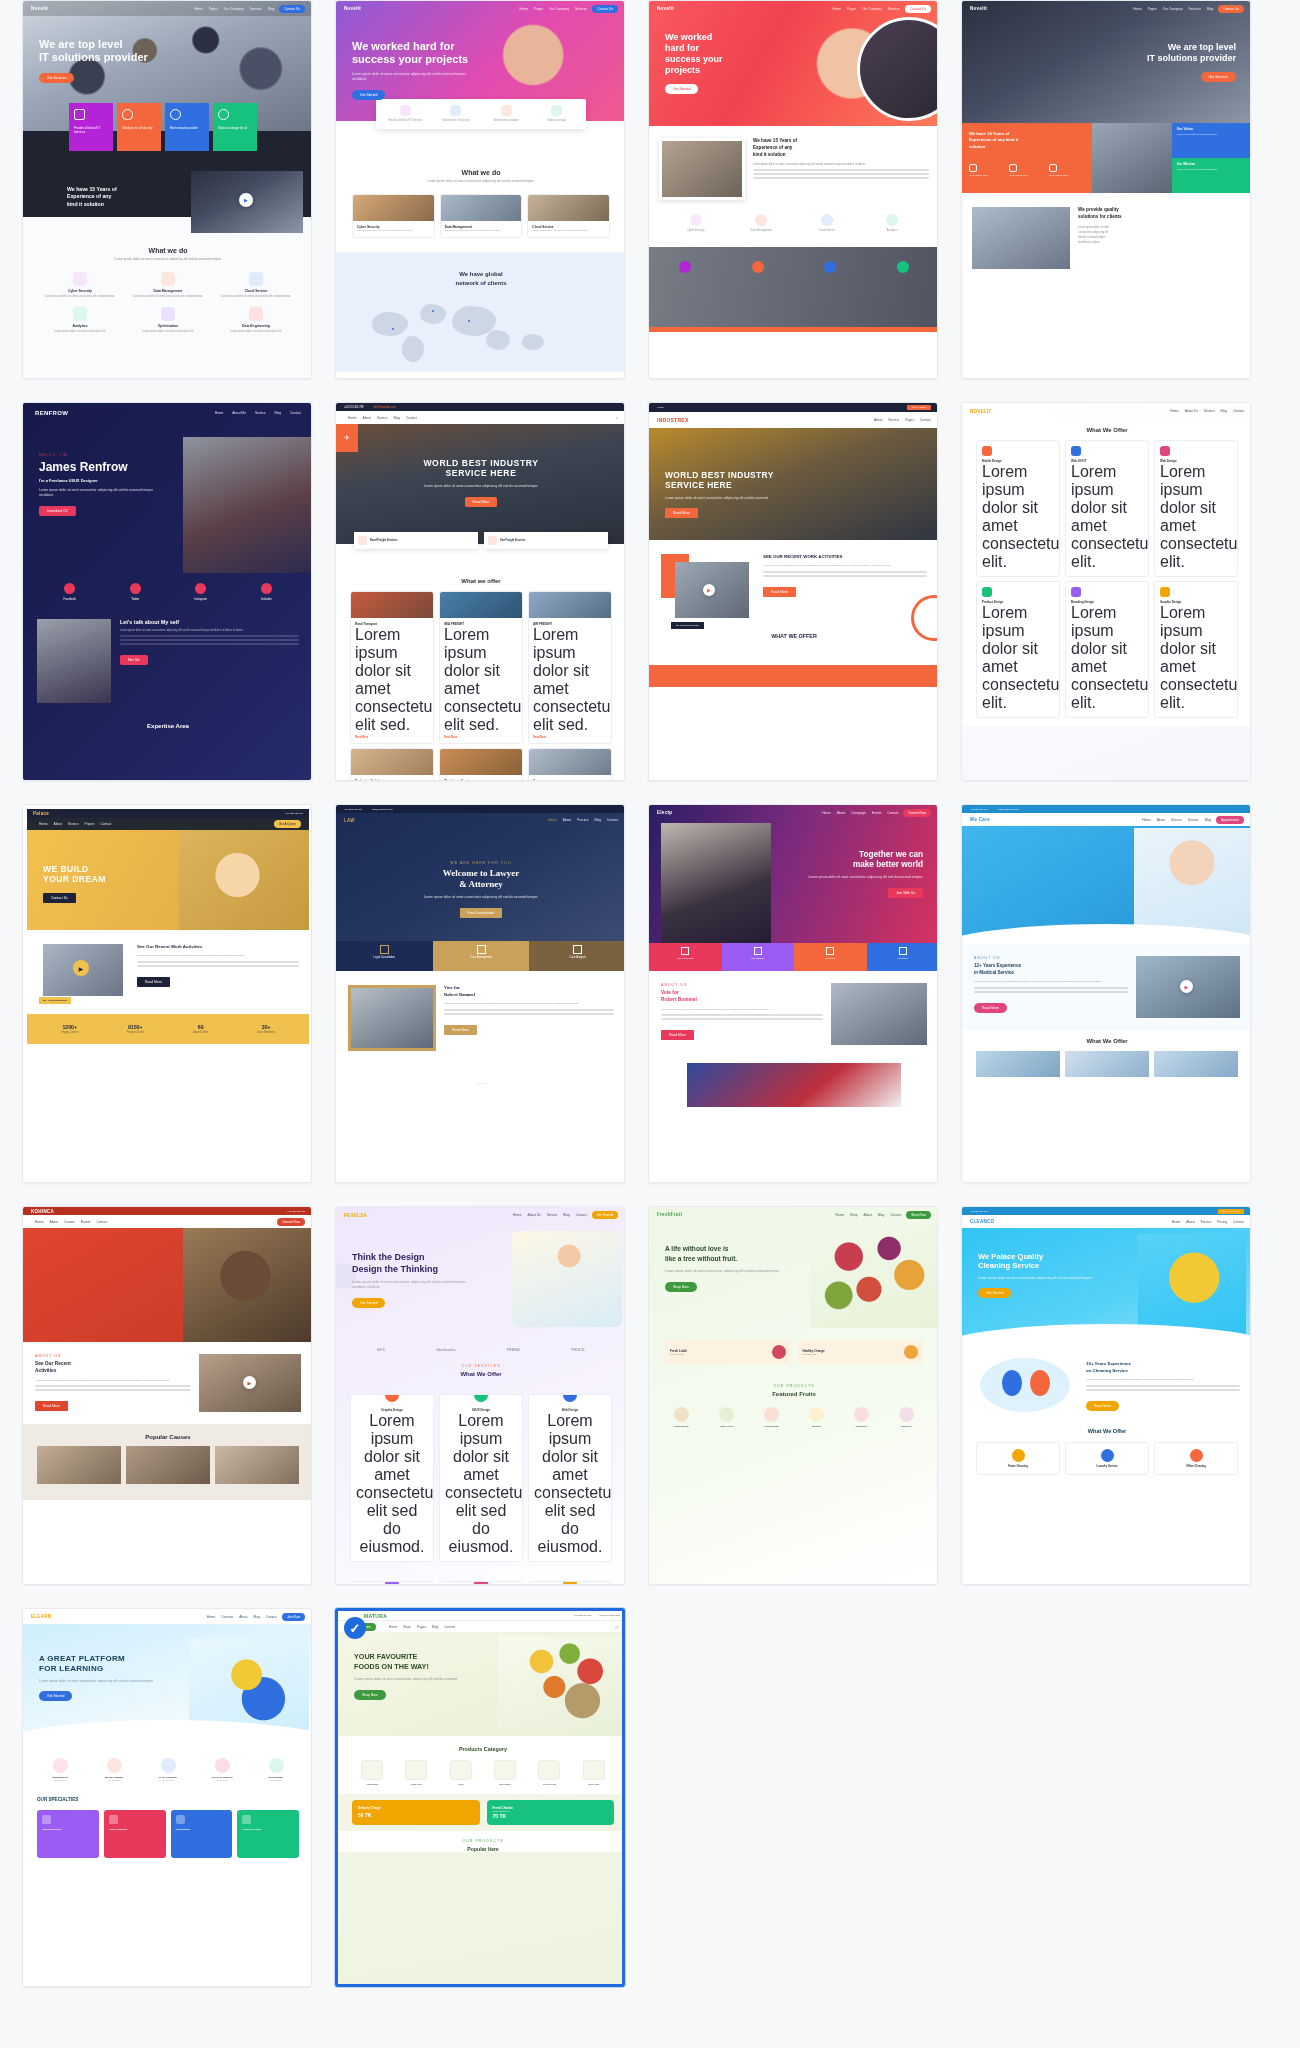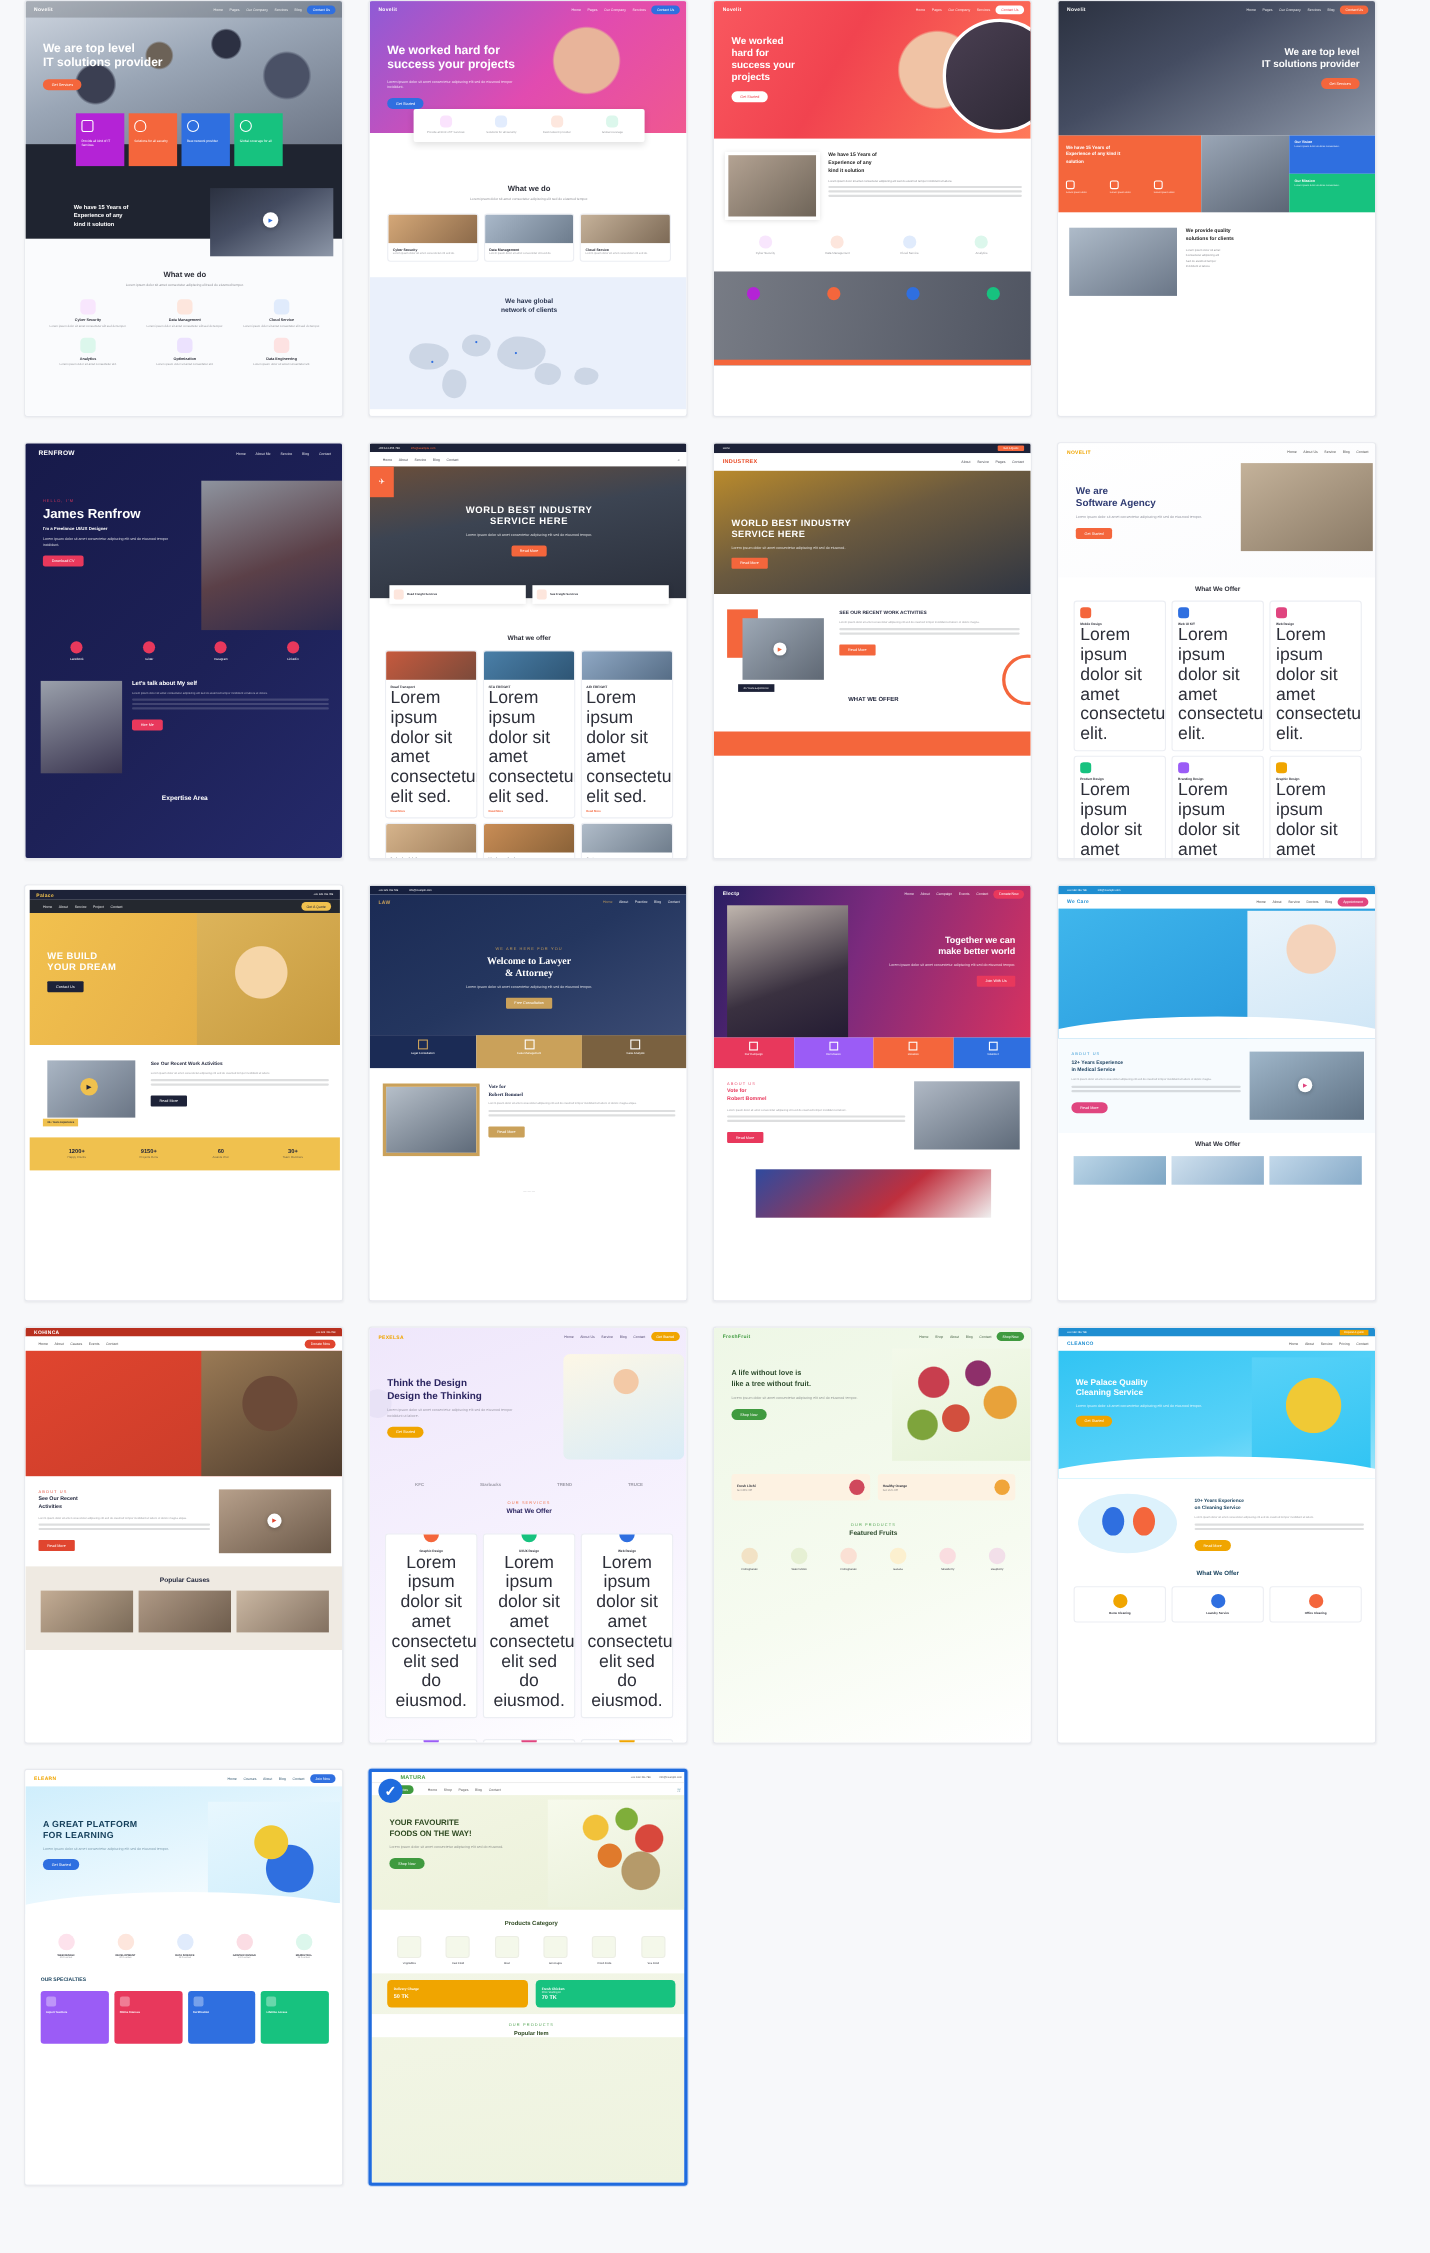--- a/index.html
+++ b/index.html
@@ -638,29 +638,20 @@
           <div class="nav" style="height:16px;">
             <span class="logo" style="color:#f0a500;">NOVELIT</span>
             <span class="nav-links" style="color:#333;">
               <span>Home</span>
               <span>About Us</span>
               <span>Service</span>
               <span>Blog</span>
               <span>Contact</span>
             </span>
           </div>
-          <div class="hero" style="height:106px;position:relative;color:#1d2238;">
-            <div class="img-ph" style="position:absolute;right:4px;top:2px;width:120px;height:80px;background:linear-gradient(150deg,#c4b29a,#8a7a66);"></div>
-            <div class="hero-txt" style="padding-top:22px;">
-              <div class="h1" style="font-size:9px;color:#2f3b72;white-space:pre-line;">We are
-Software Agency</div>
-              <div class="sub" style="opacity:.5;">Lorem ipsum dolor sit amet consectetur adipiscing elit sed do eiusmod tempor.</div>
-              <span class="btn" style="background:#f4663c;border-radius:2px;">Get Started</span>
-            </div>
-          </div>
           <div style="background:#fff;padding-bottom:8px;">
             <div class="sec-title" style="font-size:6px;">What We Offer</div>
             <div class="row3" style="gap:5px;padding:4px 14px;">
               <div class="card-tile" style="flex:1;padding:5px;">
                   <div style="width:10px;height:10px;background:#f4663c;border-radius:3px;"></div>
                   <div style="font-size:2.9px;font-weight:700;margin-top:3px;">Mobile Design</div>
                   <div class="d">Lorem ipsum dolor sit amet consectetur elit.</div>
                 </div>
               <div class="card-tile" style="flex:1;padding:5px;">
                   <div style="width:10px;height:10px;background:#2f6fe0;border-radius:3px;"></div>
@@ -706,21 +697,21 @@
           <div class="nav" style="background:#24282f;height:12px;color:#fff;">
             <span class="nav-links" style="margin-left:4px;">
               <span>Home</span>
               <span>About</span>
               <span>Service</span>
               <span>Project</span>
               <span>Contact</span>
             </span>
             <span class="nav-cta" style="background:#f0c14e;color:#1d2238;margin-left:auto;">Get A Quote</span>
           </div>
-          <div class="hero yellowish" style="height:120px;color:#fff;position:relative;">
+          <div class="hero yellowish" style="height:100px;color:#fff;position:relative;">
             <div class="img-ph" style="position:absolute;right:0;top:0;bottom:0;width:130px;background:radial-gradient(circle at 45% 45%,#f6d6a8 0 24%,transparent 25%),linear-gradient(140deg,#ddb45a,#c69a3f);"></div>
             <div class="hero-txt" style="padding-top:34px;">
               <div class="h1" style="font-size:8.6px;letter-spacing:.4px;white-space:pre-line;">WE BUILD
 YOUR DREAM</div>
               <span class="btn" style="background:#1d2238;border-radius:1px;">Contact Us</span>
             </div>
           </div>
           <div style="background:#fff;display:flex;gap:8px;padding:14px 10px;">
             <div style="position:relative;width:92px;height:56px;">
               <div class="img-ph" style="position:absolute;left:6px;top:0;width:80px;height:52px;background:linear-gradient(140deg,#aab6c4,#6a7585);"></div>

